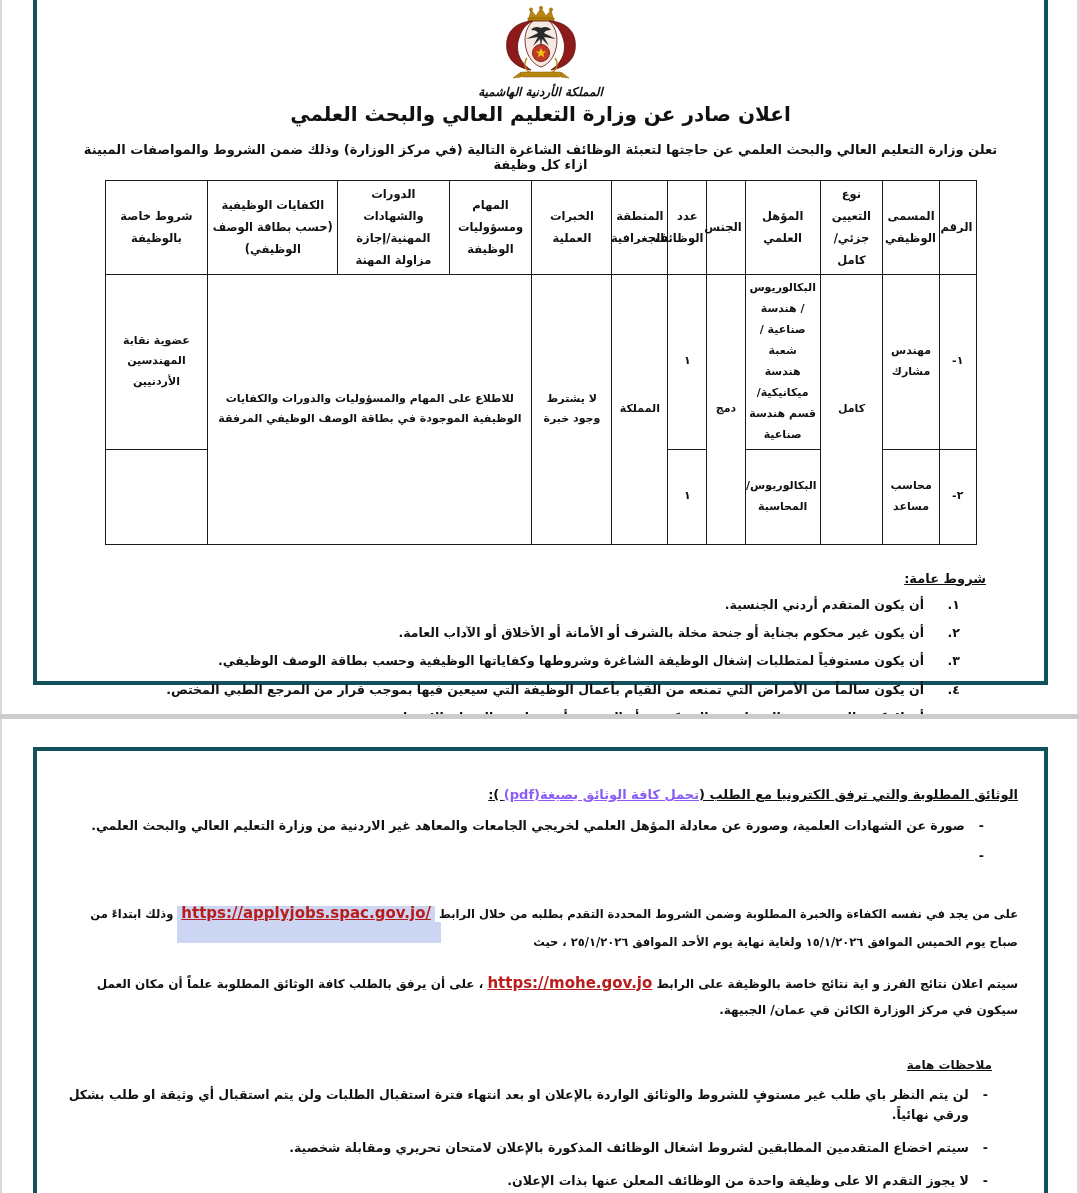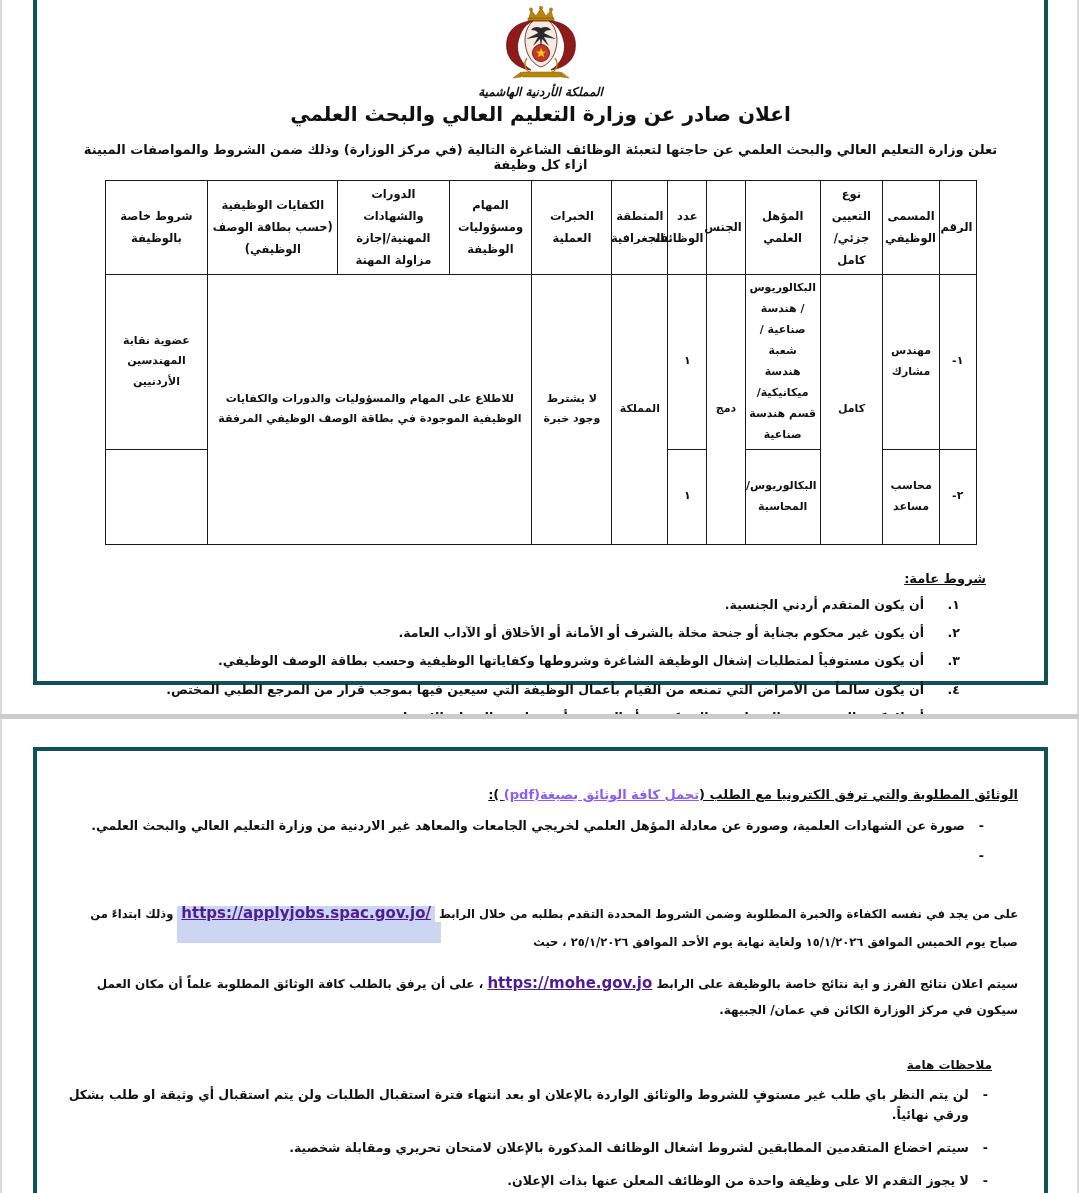--- a/index.html
+++ b/index.html
@@ -41,21 +41,21 @@
   .docs-heading .u { text-decoration:underline; }
   .red { color:#8b5cf6; }
   .latin { direction:ltr; unicode-bidi:isolate; }
 
   .dash-item { display:flex; direction:rtl; gap:14px; font-size:12.5px; font-weight:700; line-height:1.6; padding-right:36px; margin-top:10px; }
   .docs-list { margin-top:14px; }
 
   .apply-par { font-size:11.5px; font-weight:700; margin-top:32px; padding:0 2px; line-height:2.1; }
   .results-par { font-size:12px; font-weight:700; margin-top:14px; text-align:right; padding:0 2px; line-height:2.0; }
 
-  a.doc-link { color:#4c1d95; text-decoration:underline; font-weight:700; }
+  a.doc-link { color:#b91c1c; text-decoration:underline; font-weight:700; }
   .apply-link-wrap { position:relative; background:#ccd5f1; padding:1px 4px; }
   .apply-link-wrap::after { content:""; position:absolute; left:0; right:-6px; top:100%; height:21px; background:#ccd5f1; }
   a.doc-link.big { font-size:15px; }
 
   .notes-title { font-size:12px; font-weight:700; text-decoration:underline; margin-top:36px; padding-right:28px; }
   .notes-list { margin-top:12px; }
   .notes-list .dash-item { margin-top:13px; padding-right:32px; }
 </style>
 </head>
 <body>

